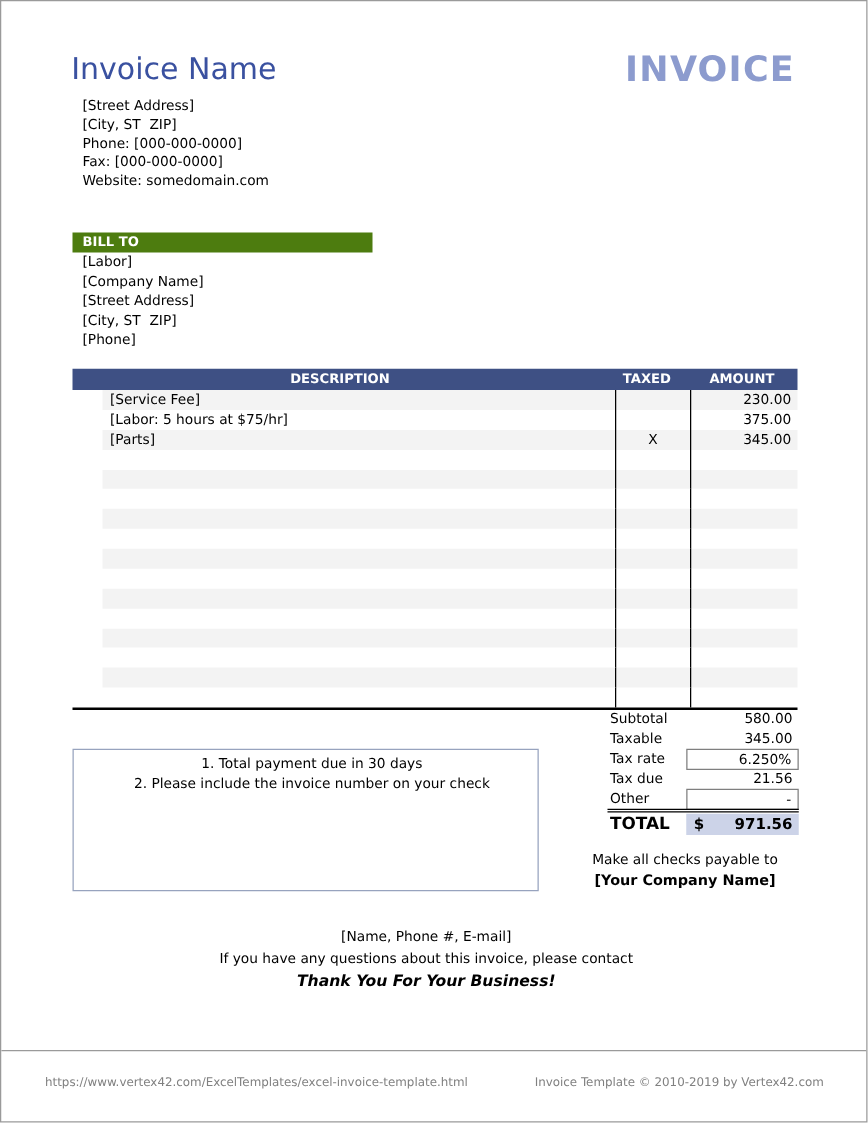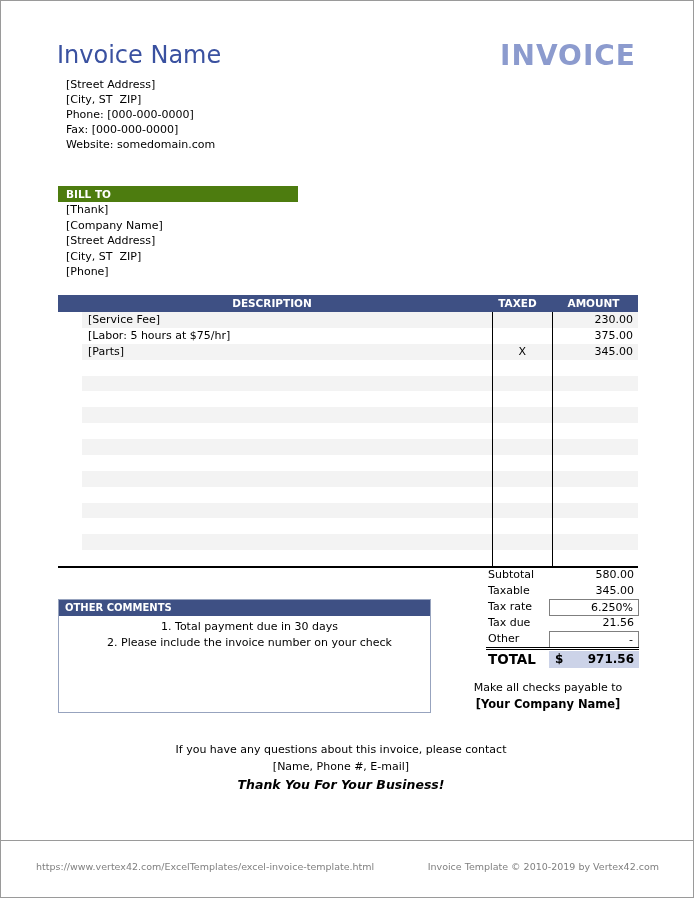--- a/index.html
+++ b/index.html
@@ -70,21 +70,21 @@
 <body>
 
 <div class="page">
 
   <div class="company-name">Invoice Name</div>
   <div class="address-lines" id="address-lines"><div>[Street Address]</div><div>[City, ST  ZIP]</div><div>Phone: [000-000-0000]</div><div>Fax: [000-000-0000]</div><div>Website: somedomain.com</div></div>
 
   <div class="invoice-title">INVOICE</div>
 
   <div class="billto-bar">BILL TO</div>
-  <div class="billto-lines" id="billto-lines"><div>[Thank]</div><div>[Company Name]</div><div>[Street Address]</div><div>[City, ST  ZIP]</div><div>[Phone]</div></div>
+  <div class="billto-lines" id="billto-lines"><div>[Labor]</div><div>[Company Name]</div><div>[Street Address]</div><div>[City, ST  ZIP]</div><div>[Phone]</div></div>
 
   <div class="items-table">
     <div class="items-header">
       <div class="h-desc">DESCRIPTION</div>
       <div class="h-taxed">TAXED</div>
       <div class="h-amount">AMOUNT</div>
     </div>
     <div class="items-body" id="items-body">
         <div class="item-row">
           <div class="cell cell-desc">[Service Fee]</div>
@@ -194,35 +194,34 @@
   <div class="total-rule"></div>
   <div class="total-row">
     <div class="total-label">TOTAL</div>
     <div class="total-value">
       <span>$</span>
       <span>971.56</span>
     </div>
   </div>
 
   <div class="comments-box">
-    <div class="comments-bar">OTHER COMMENTS</div>
     <div class="comments-lines" id="comments-lines">
         <div>1. Total payment due in 30 days</div>
         <div>2. Please include the invoice number on your check</div>
       </div>
   </div>
 
   <div class="payable">
     <div>Make all checks payable to</div>
     <div class="payable-name">[Your Company Name]</div>
   </div>
 
   <div class="contact">
+    <div>[Name, Phone #, E-mail]</div>
     <div>If you have any questions about this invoice, please contact</div>
-    <div>[Name, Phone #, E-mail]</div>
     <div class="thanks">Thank You For Your Business!</div>
   </div>
 
   <div class="footer-rule"></div>
   <div class="footer-left">https://www.vertex42.com/ExcelTemplates/excel-invoice-template.html</div>
   <div class="footer-right">Invoice Template © 2010-2019 by Vertex42.com</div>
 
 </div>
 
 </body></html>

